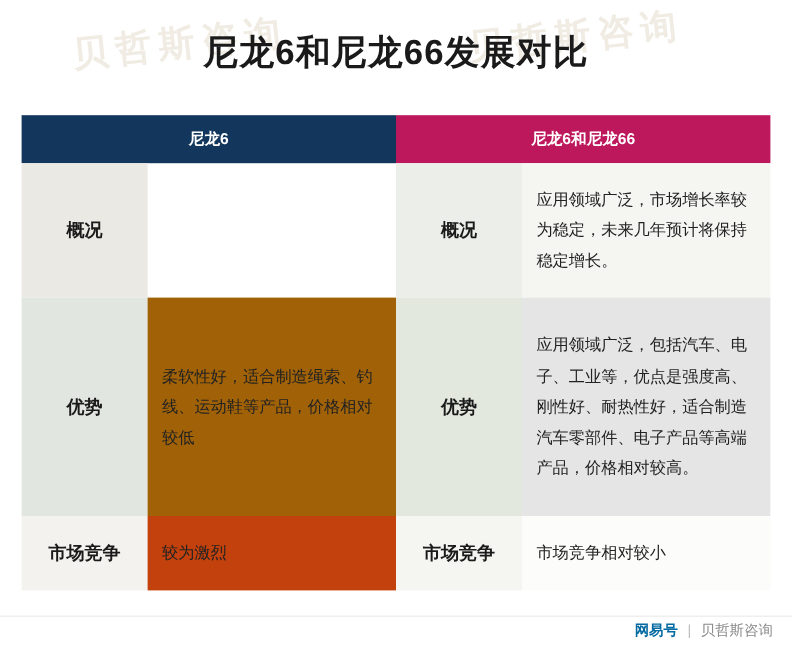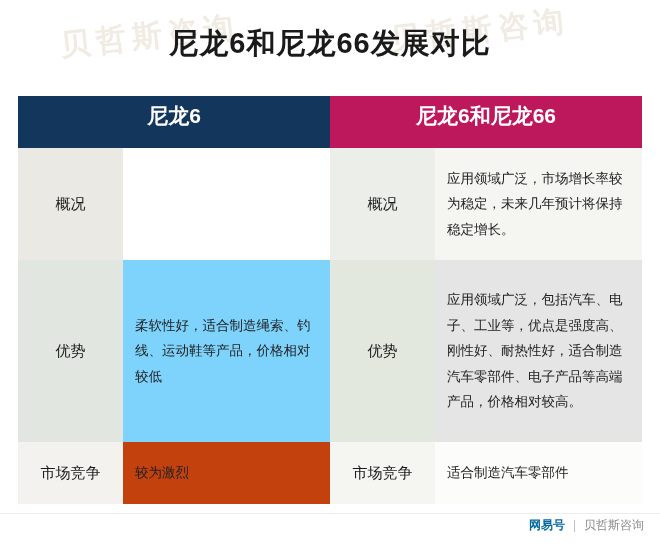--- a/index.html
+++ b/index.html
@@ -52,63 +52,63 @@
     display: flex;
     z-index: 2;
   }
 
   .col {
     width: 312px;
     box-sizing: border-box;
   }
 
   .col-header {
-    height: 52px;
+    height: 40px;
     line-height: 40px;
     text-align: center;
     color: #ffffff;
-    font-size: 21px;
+    font-size: 13px;
     font-weight: bold;
     box-sizing: border-box;
   }
   .hdr-left  { background: #13365c; }
   .hdr-right { background: #be185d; }
 
   .row {
     display: flex;
     box-sizing: border-box;
   }
   .cell-label {
     width: 105px;
     flex: 0 0 105px;
     display: flex;
     align-items: center;
     justify-content: center;
     font-size: 15px;
-    font-weight: normal;
+    font-weight: bold;
     color: #1a1a1a;
     box-sizing: border-box;
     text-align: center;
   }
   .cell-text {
     flex: 1 1 auto;
     font-size: 13.5px;
     color: #222222;
     line-height: 1.9;
     padding: 10px 14px 10px 12px;
     box-sizing: border-box;
     display: flex;
     align-items: center;
   }
 
   
   .l-row1 .cell-label { background: #ebe9e3; }
   .l-row1 .cell-text  { background: #f4f3ef; }
   .l-row2 .cell-label { background: #e2e6e0; }
-  .l-row2 .cell-text  { background: #7dd3fc; }
+  .l-row2 .cell-text  { background: #a16207; }
   .l-row3 .cell-label { background: #f3f2ee; }
   .l-row3 .cell-text  { background: #c2410c; }
 
   
   .r-row1 .cell-label { background: #eceee9; }
   .r-row1 .cell-text  { background: #f5f6f2; }
   .r-row2 .cell-label { background: #e3e8df; }
   .r-row2 .cell-text  { background: #e5e5e5; }
   .r-row3 .cell-label { background: #f5f5f1; }
   .r-row3 .cell-text  { background: #fcfcfa; }
@@ -195,21 +195,21 @@
       <div class="cell-text">应用领域广泛，市场增长率较为稳定，未来几年预计将保持稳定增长。</div>
     </div>
 
     <div class="row r-row2 h2">
       <div class="cell-label">优势</div>
       <div class="cell-text">应用领域广泛，包括汽车、电子、工业等，优点是强度高、刚性好、耐热性好，适合制造汽车零部件、电子产品等高端产品，价格相对较高。</div>
     </div>
 
     <div class="row r-row3 h3">
       <div class="cell-label">市场竞争</div>
-      <div class="cell-text">适合制造汽车零部件</div>
+      <div class="cell-text">市场竞争相对较小</div>
     </div>
   </div>
 
 </div>
 
 <div class="bottom-rule"></div>
 
 <div class="footer">
   <span class="footer-logo">网易号</span>
   <span class="footer-sep">|</span>

